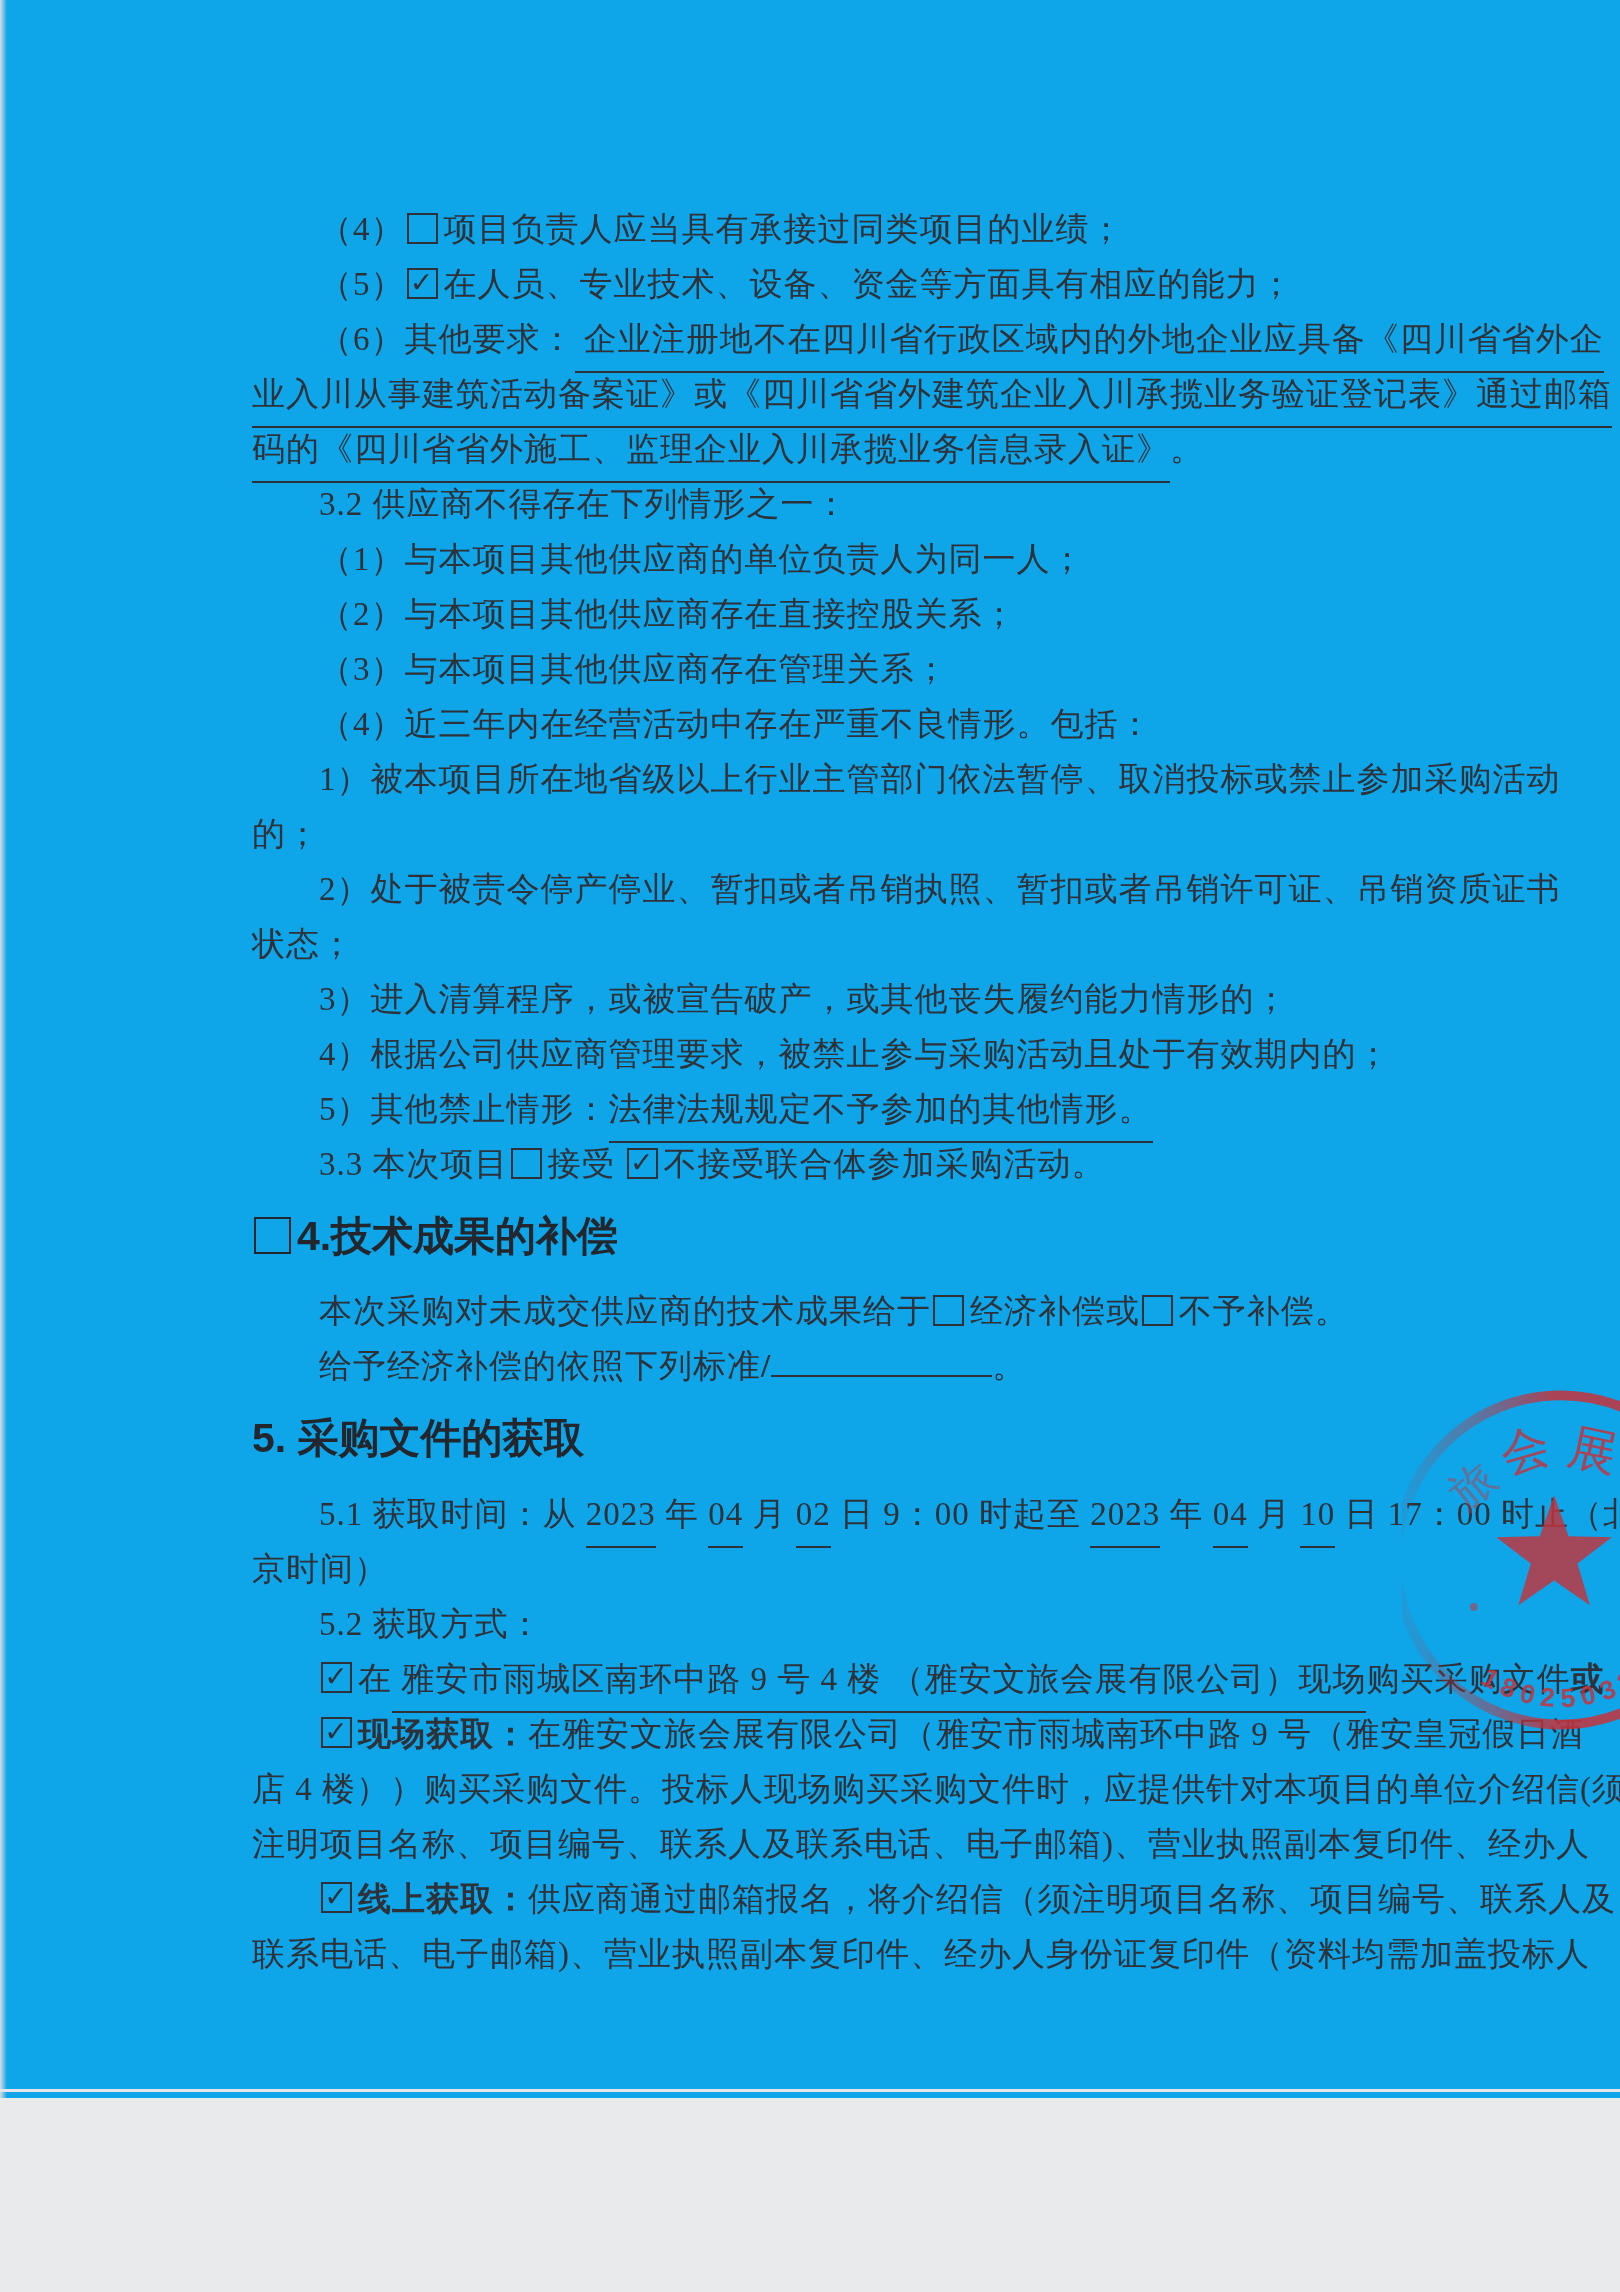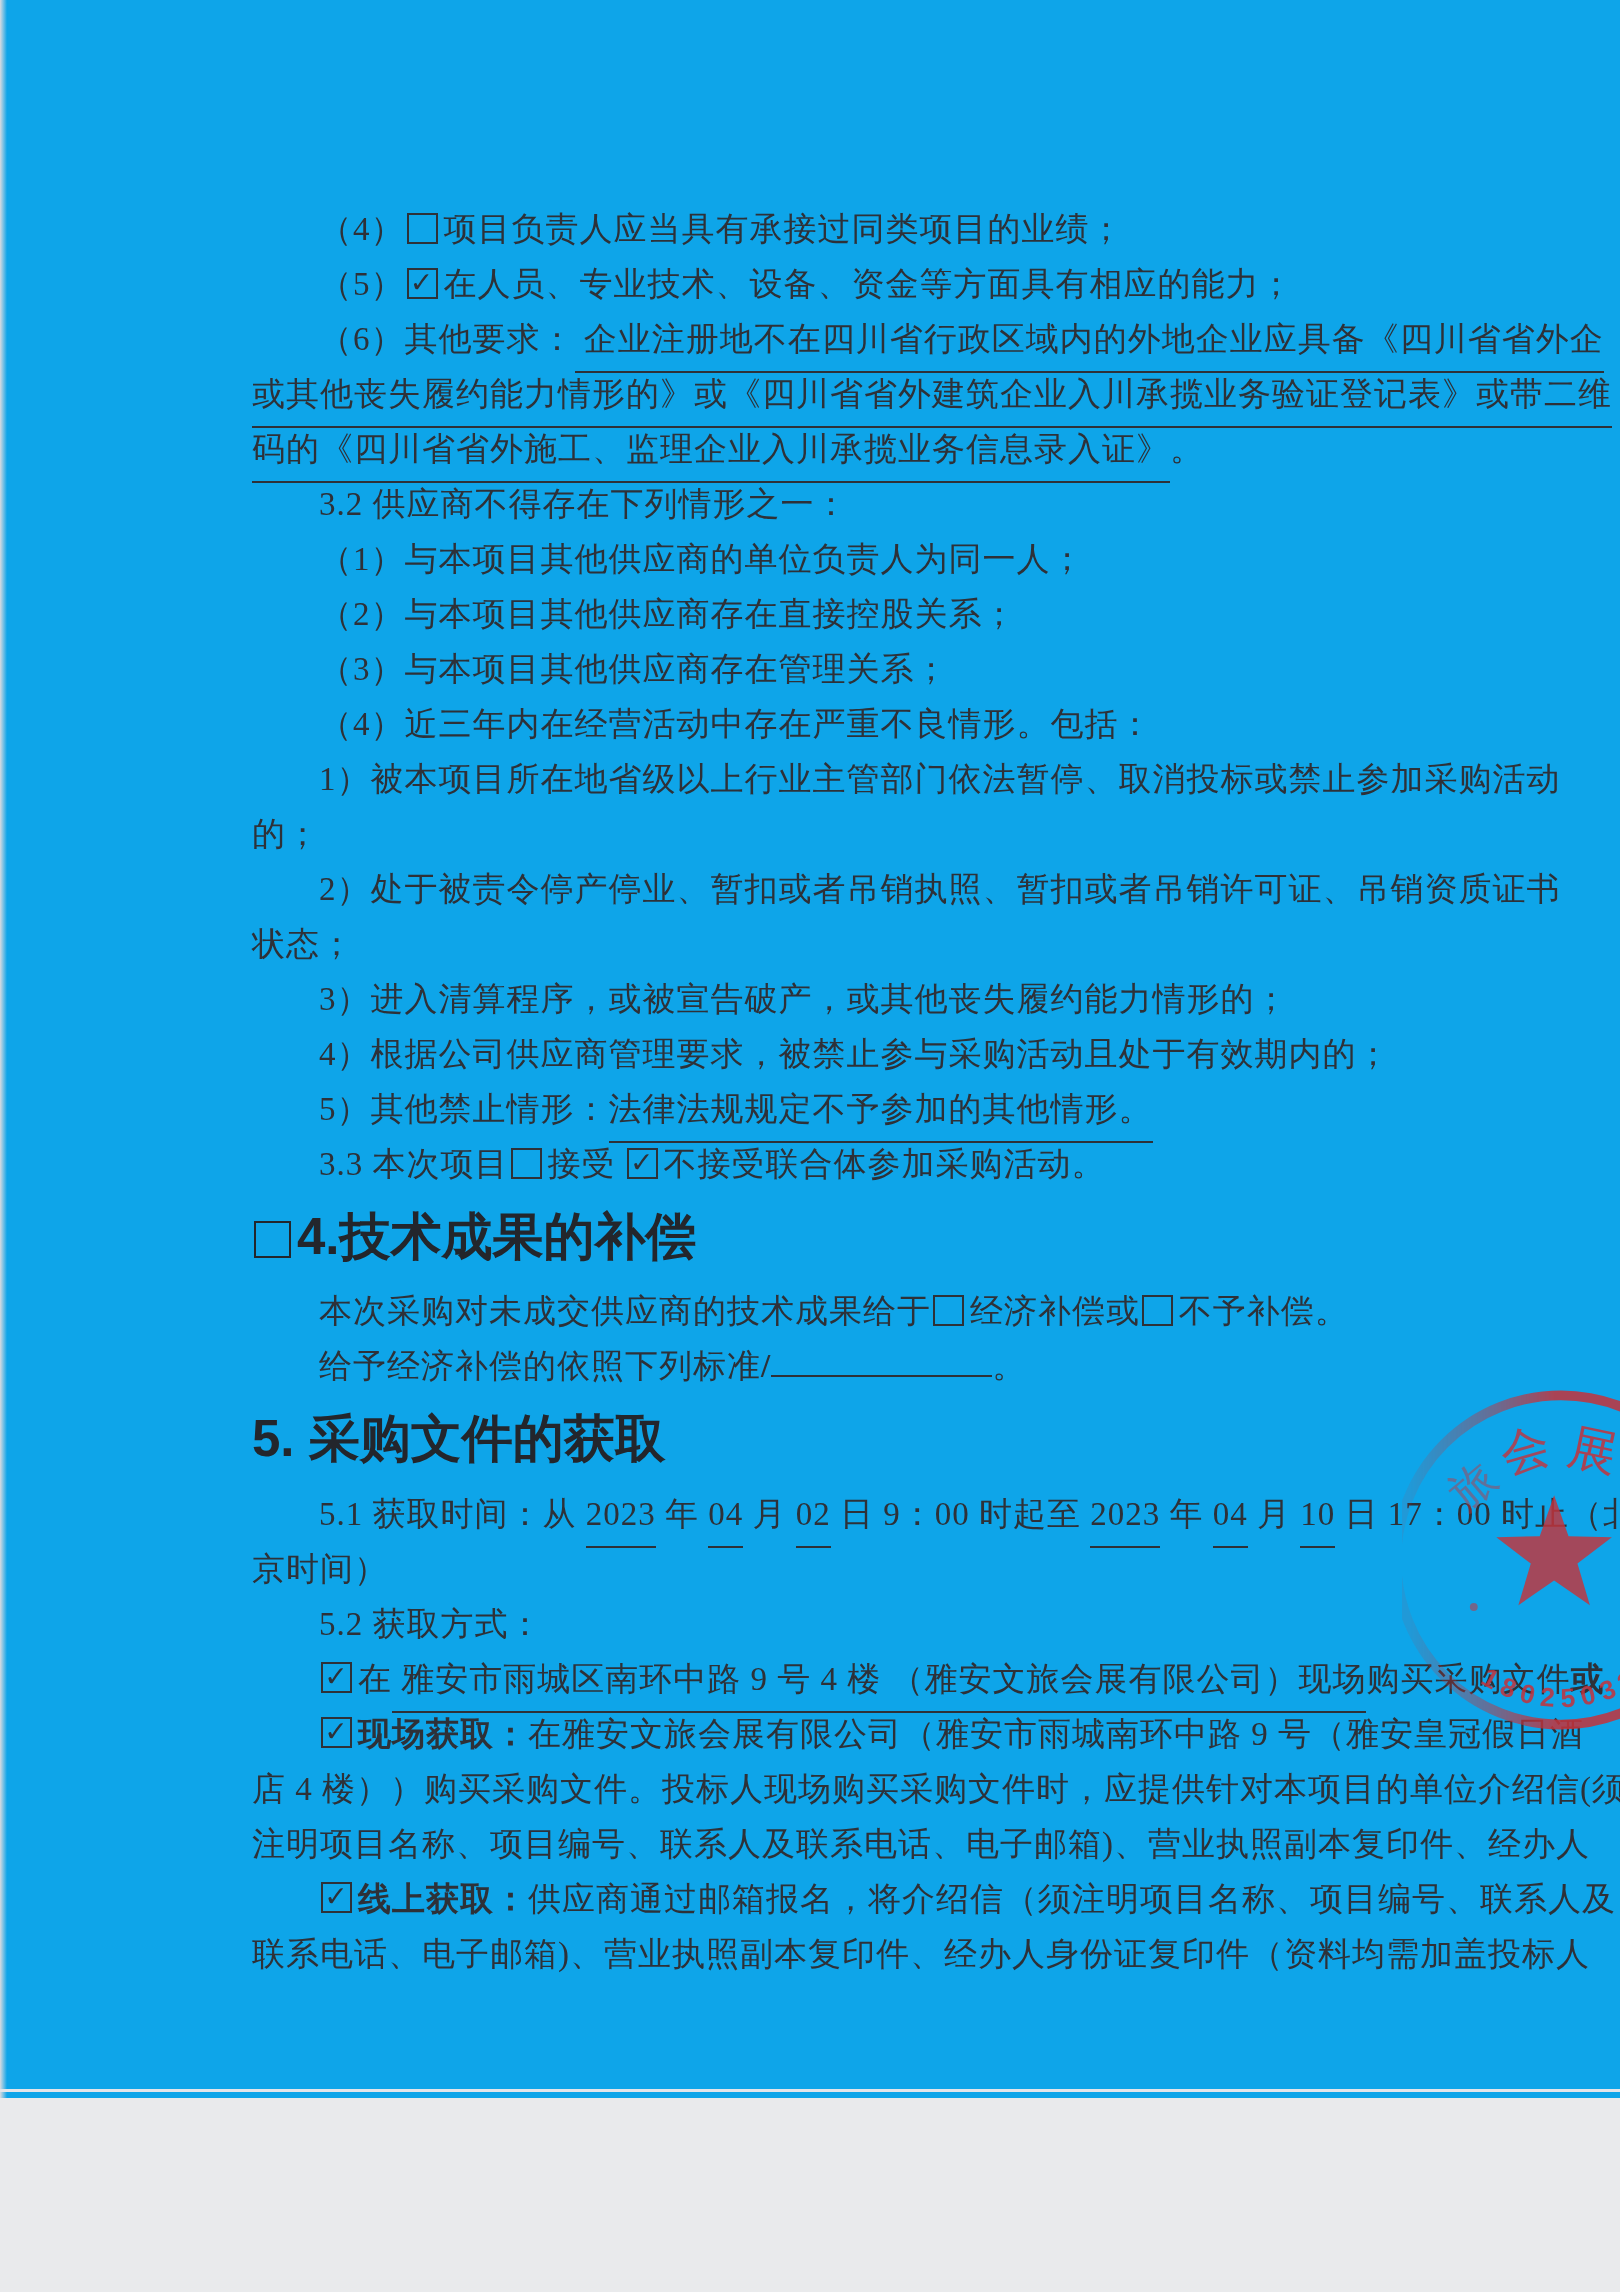--- a/index.html
+++ b/index.html
@@ -22,21 +22,21 @@
   }
   #doc-body{
     position:absolute;left:252px;top:202px;width:1147px;
   }
   .line{
     font-size:33px;line-height:55px;white-space:nowrap;letter-spacing:1px;
   }
   .ind{padding-left:67px;}
   .h{
     font-family:"Liberation Sans","DejaVu Sans",sans-serif;
-    font-weight:bold;font-size:51px;line-height:61px;
+    font-weight:bold;font-size:41px;line-height:61px;
     margin:13.7px 0 17.6px 0;color:#23262c;white-space:nowrap;
   }
   .b{font-weight:bold;}
   .u{border-bottom:2.9px solid currentColor;padding-bottom:14px;}
   .sans{font-family:"Liberation Sans","DejaVu Sans",sans-serif;}
   .blank{display:inline-block;border-bottom:2.9px solid currentColor;height:29px;vertical-align:baseline;}
   .cbx{
     display:inline-block;box-sizing:border-box;
     width:31px;height:31px;border:2.9px solid currentColor;
     margin:0 5.9px 0 2px;vertical-align:-3.9px;
@@ -49,21 +49,21 @@
 </style>
 </head>
 <body>
 
 <div id="page">
 
   <div id="doc-body">
       <div class="line ind"><span class="">（4）</span><span class="cbx"></span><span class="">项目负责人应当具有承接过同类项目的业绩；</span></div>
       <div class="line ind"><span class="">（5）</span><span class="cbx">✓</span><span class="">在人员、专业技术、设备、资金等方面具有相应的能力；</span></div>
       <div class="line ind"><span class="">（6）其他要求：</span><span class="u"> 企业注册地不在四川省行政区域内的外地企业应具备《四川省省外企</span></div>
-      <div class="line"><span class="u">或其他丧失履约能力情形的》或《四川省省外建筑企业入川承揽业务验证登记表》或带二维</span></div>
+      <div class="line"><span class="u">业入川从事建筑活动备案证》或《四川省省外建筑企业入川承揽业务验证登记表》通过邮箱</span></div>
       <div class="line"><span class="u">码的《四川省省外施工、监理企业入川承揽业务信息录入证》</span><span class="">。</span></div>
       <div class="line ind"><span class="">3.2 供应商不得存在下列情形之一：</span></div>
       <div class="line ind"><span class="">（1）与本项目其他供应商的单位负责人为同一人；</span></div>
       <div class="line ind"><span class="">（2）与本项目其他供应商存在直接控股关系；</span></div>
       <div class="line ind"><span class="">（3）与本项目其他供应商存在管理关系；</span></div>
       <div class="line ind"><span class="">（4）近三年内在经营活动中存在严重不良情形。包括：</span></div>
       <div class="line ind"><span class="">1）被本项目所在地省级以上行业主管部门依法暂停、取消投标或禁止参加采购活动</span></div>
       <div class="line"><span class="">的；</span></div>
       <div class="line ind"><span class="">2）处于被责令停产停业、暂扣或者吊销执照、暂扣或者吊销许可证、吊销资质证书</span></div>
       <div class="line"><span class="">状态；</span></div>

